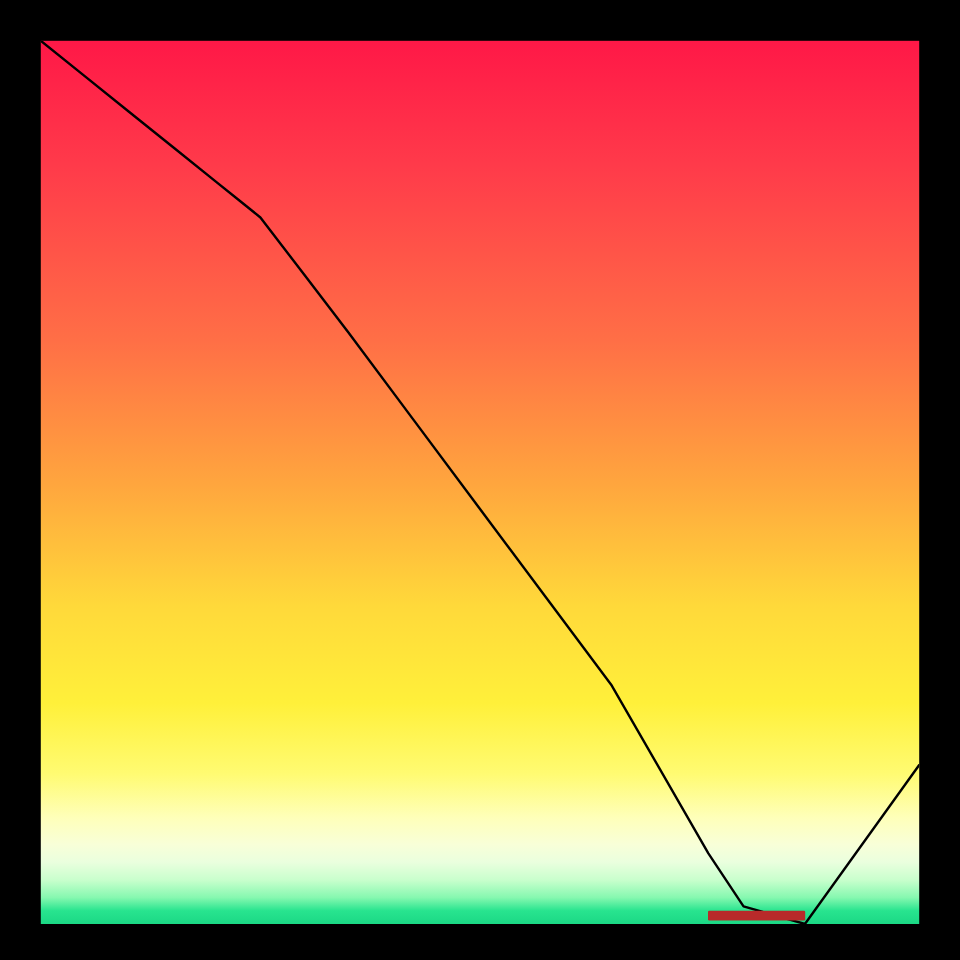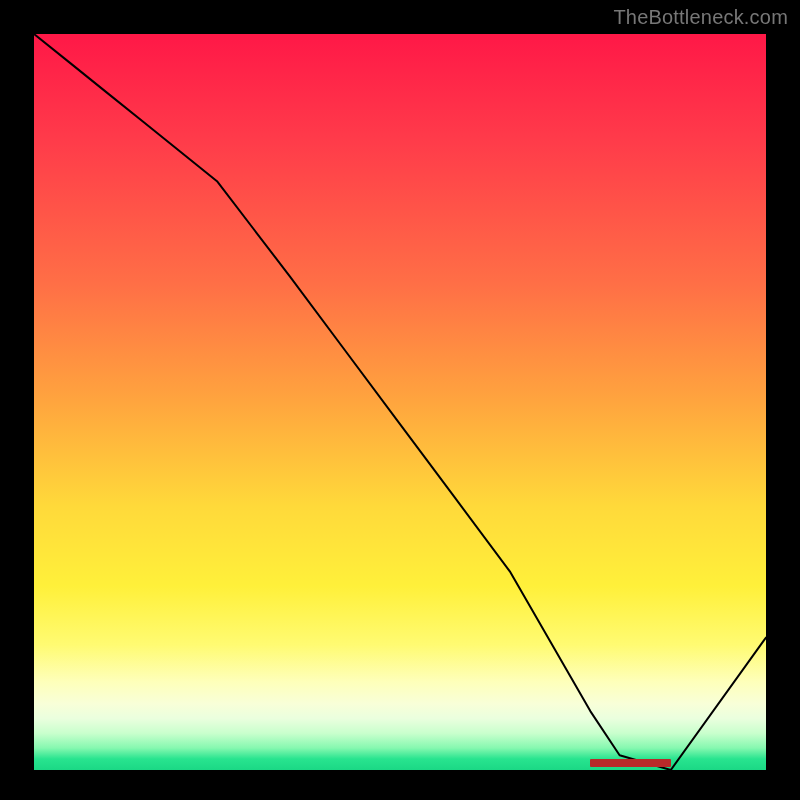--- a/index.html
+++ b/index.html
@@ -69,21 +69,20 @@
     height: 8px;
     background: #b82a2a;
     border-radius: 1px;
   }
 </style>
 </head>
 <body>
 
 <div class="outer">
 
-  <div class="attribution">TheBottleneck.com</div>
 
   <div class="plot" id="plot">
     <svg viewBox="0 0 732 736" preserveAspectRatio="none">
       <path id="curve" class="curve" d="M 0.0 0.0 Q 0.0 0.0 36.6 29.4 L 73.2 58.9 Q 73.2 58.9 109.8 88.3 L 146.4 117.8 Q 146.4 117.8 164.7 132.5 L 183.0 147.2 Q 183.0 147.2 219.6 195.0 L 256.2 242.9 Q 256.2 242.9 311.1 316.5 L 366.0 390.1 Q 366.0 390.1 420.9 463.7 L 475.8 537.3 L 556.3 677.1 L 585.6 721.3 L 636.8 736.0 L 732.0 603.5 "></path>
     </svg>
   <div class="valley-mark" style="left: 556.32px; width: 80.52px; bottom: 3px;"></div>
     </div>
 
 </div>
 

